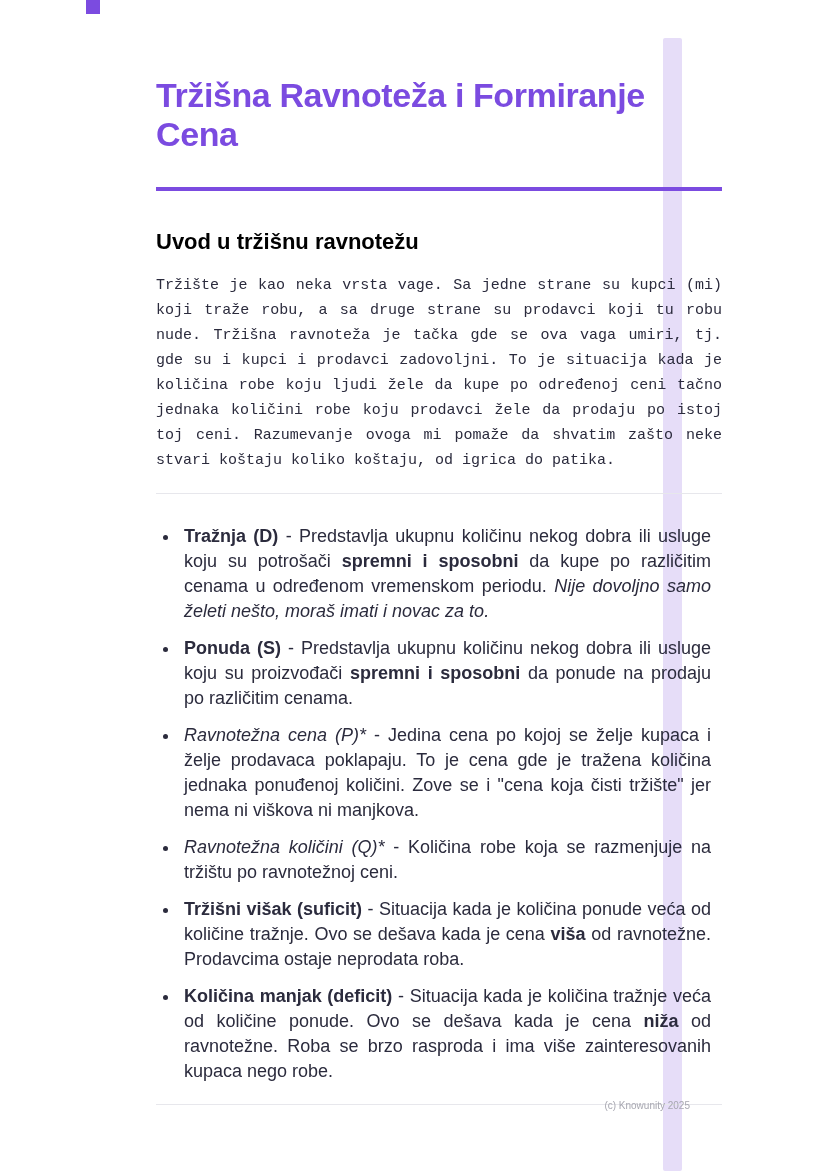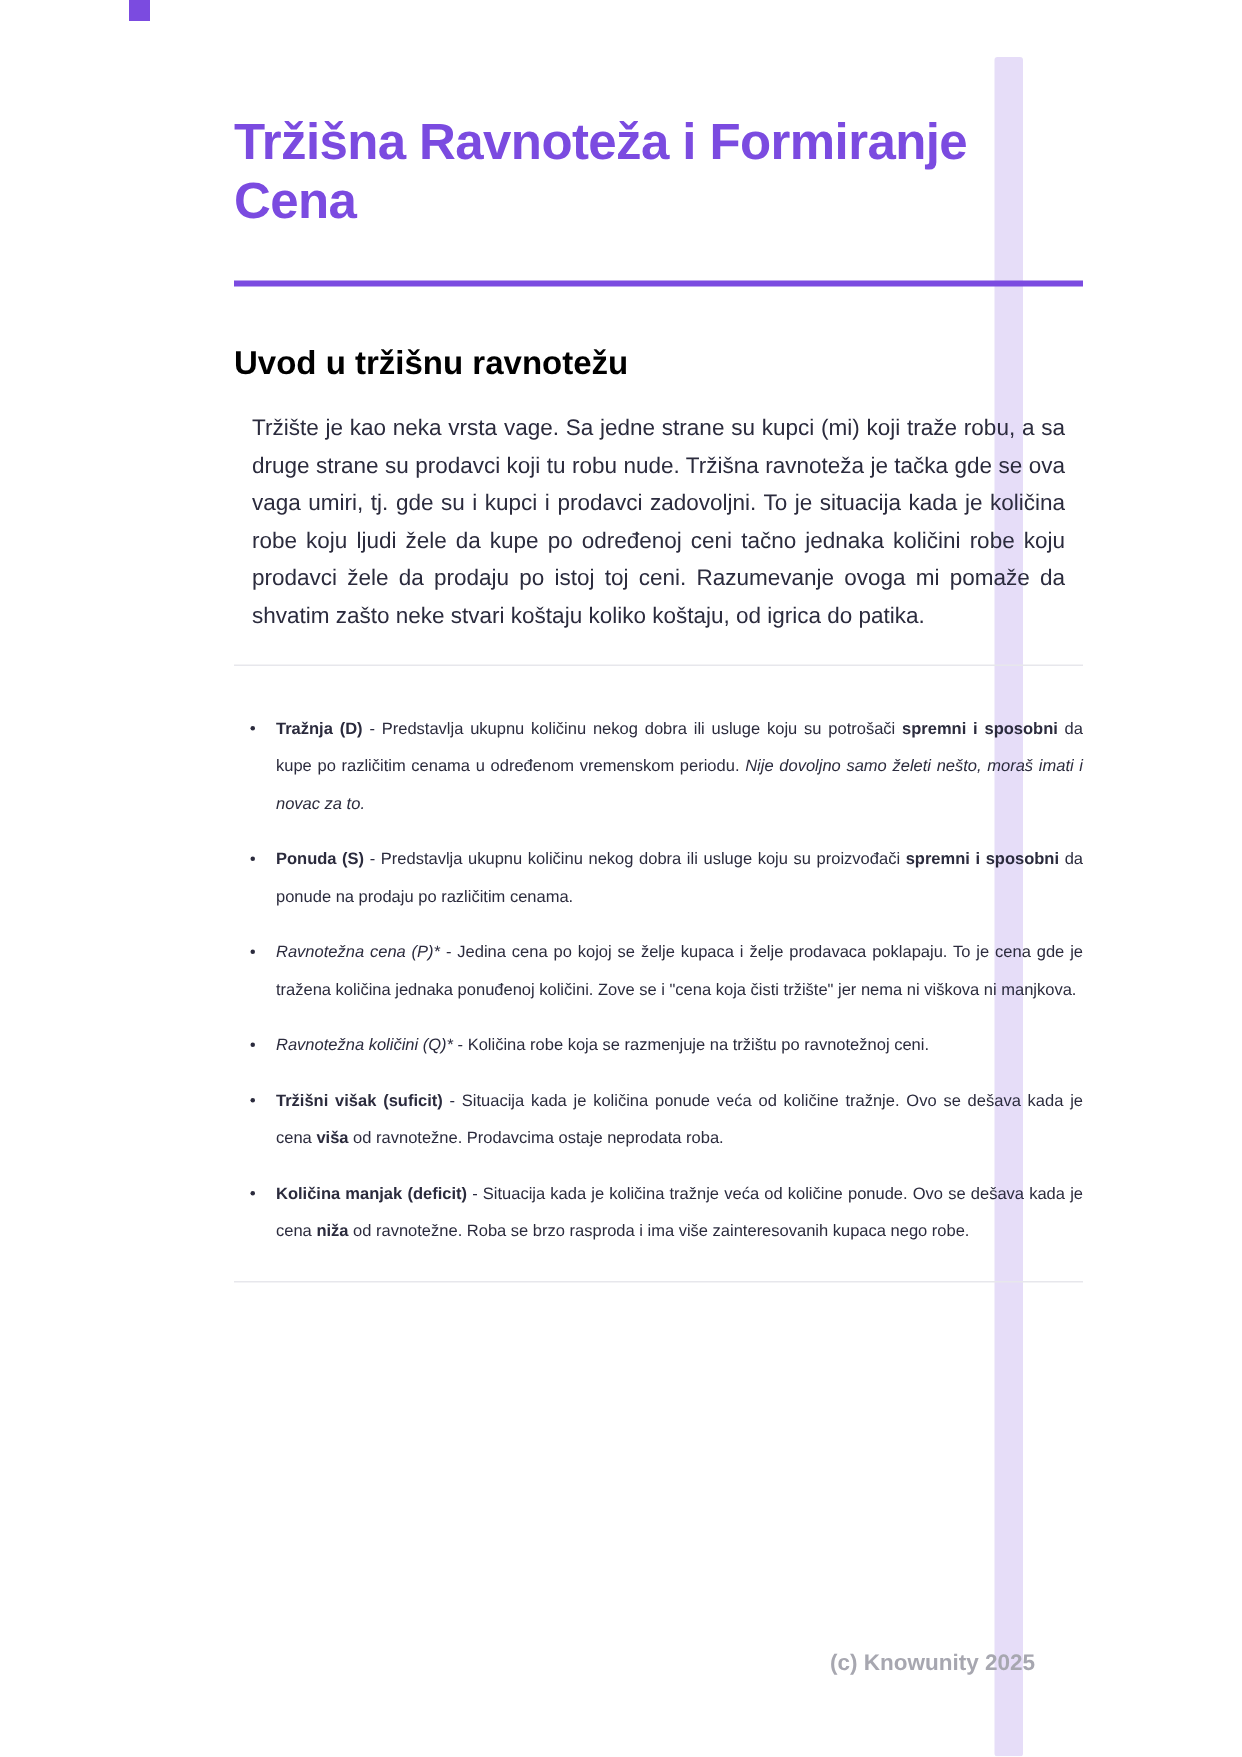--- a/index.html
+++ b/index.html
@@ -24,38 +24,38 @@
     color:#7b4be0; letter-spacing:-0.4px;
   }
   .title-rule {
     border:none; height:4px; background:#7b4be0; margin:0 0 38px 0; width:100%;
   }
   h2.section-heading {
     margin:0 0 18px 0; font-size:22px; line-height:1.2; font-weight:bold;
     color:#000000;
   }
   p.body-text, p.intro-text {
-    margin:12px; font-size:15px; line-height:25px; text-align:justify;
+    margin:0; font-size:15px; line-height:25px; text-align:justify;font-family:Liberation Mono, monospace;
   }
   .divider {
     border:none; border-top:1px solid #e7e7ec; margin:20px 0 30px 0; width:100%;
   }
   ul.def-list {
     margin:18px 0 0 0; padding:0 0 0 24px; list-style:disc;
   }
   ul.def-list li {
-    font-size:11px; line-height:25px; margin:0 0 12px 0; text-align:justify;
+    font-size:18px; line-height:25px; margin:0 11px 12px 0; text-align:justify;
     padding-left:4px;
   }
   ul.def-list li::marker { color:#2b2b3d; }
   .b { font-weight:bold; }
   .i { font-style:italic; }
   .n { font-weight:normal; font-style:normal; }
   .page-footer {
-    position:absolute; top:1100px; right:52px; font-size:15px; color:#a7a7b0;font-weight:bold;
+    position:absolute; top:1100px; right:52px; font-size:10px; color:#a7a7b0;
   }
 </style>
 </head>
 <body>
 
 <div class="page">
 
   <div class="corner-accent"></div>
   <div class="side-strip"></div>
 

